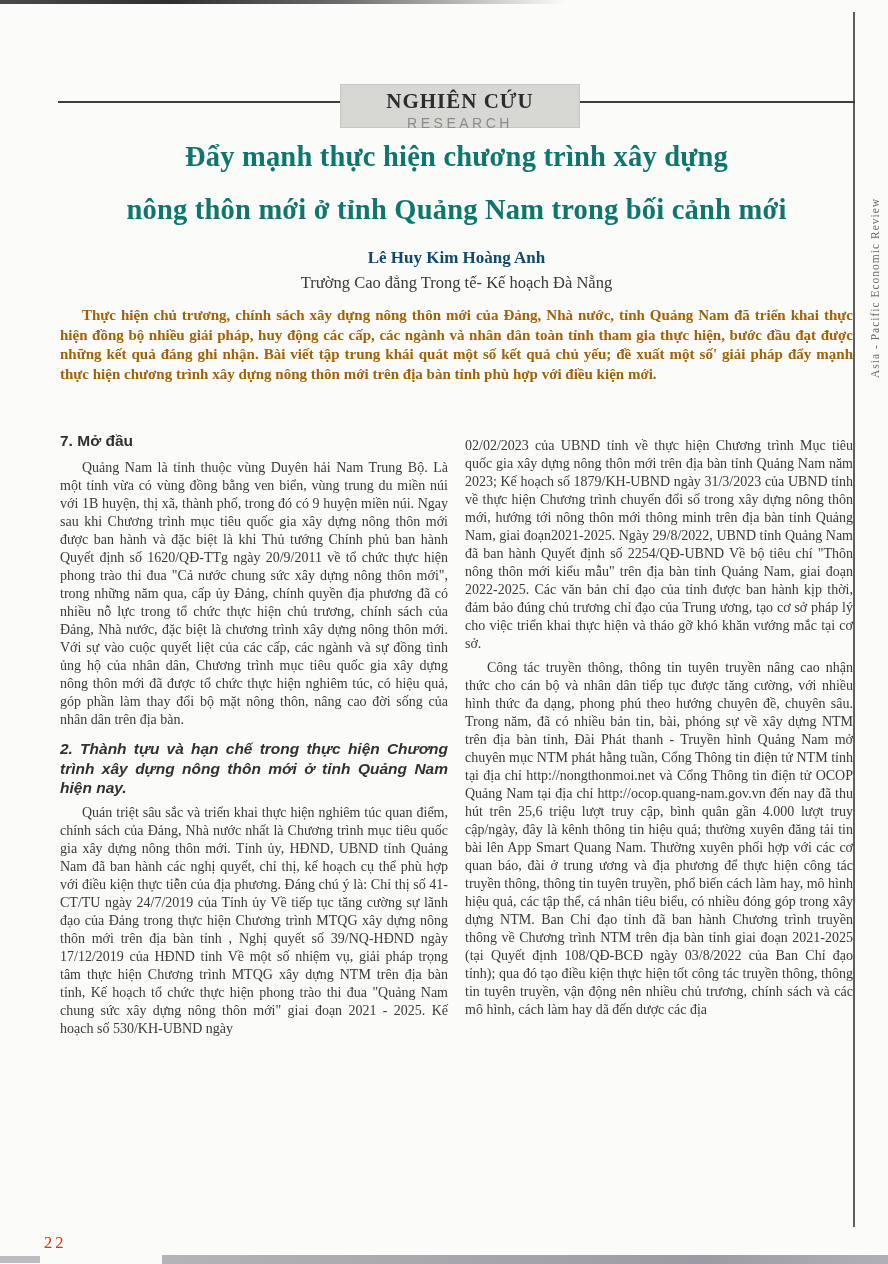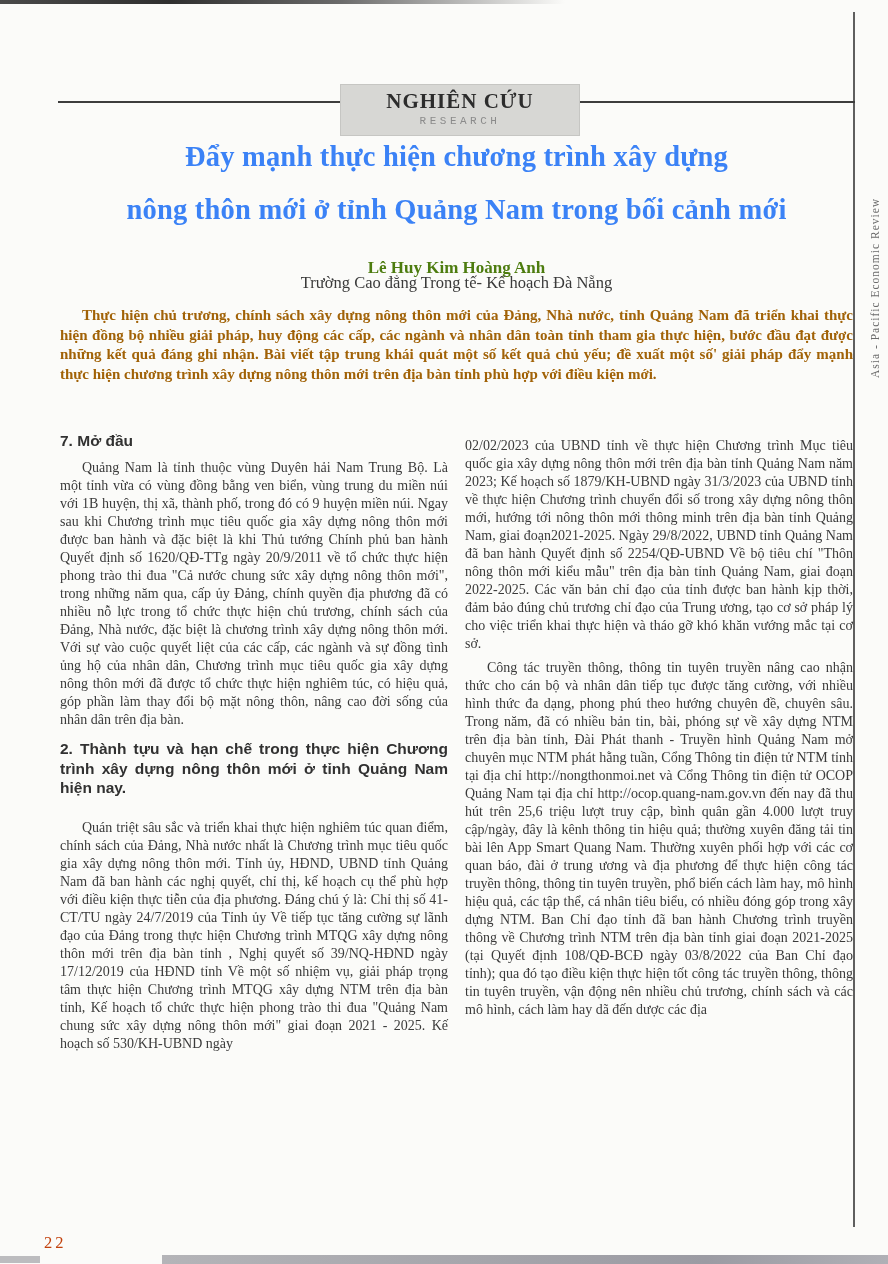--- a/index.html
+++ b/index.html
@@ -26,41 +26,41 @@
     position:absolute;right:7px;top:128px;height:250px;
     writing-mode:vertical-rl;transform:rotate(180deg);
     font-family:"Liberation Serif", serif;
     font-size:11.5px;color:#6b6b6b;letter-spacing:1px;white-space:nowrap;
   }
   
   .header-rule{
     position:absolute;top:101px;left:58px;width:797px;height:2px;background:#3d3d3d;
   }
   .research-box{
-    position:absolute;top:84px;left:340px;width:240px;height:52px;
+    position:absolute;top:84px;left:340px;width:240px;height:44px;
     background:#d7d7d4;text-align:center;box-shadow:0 0 0 1px #c6c6c3 inset;
   }
   .research-box .main{
     font-family:"Liberation Serif", serif;font-weight:700;
     font-size:21px;letter-spacing:1px;color:#2c2c2c;margin-top:5px;
   }
   .research-box .sub{
-    font-family:Liberation Mono, monospace;
-    font-size:11px;letter-spacing:3.5px;color:#8b8b8b;margin-top:1px;
+    font-family:Liberation Sans, sans-serif;
+    font-size:14px;letter-spacing:3.5px;color:#8b8b8b;margin-top:1px;
   }
   
   .title-block{
     position:absolute;top:143px;left:58px;width:797px;text-align:center;
-    font-weight:700;color:#3b82f6;
+    font-weight:700;color:#0f766e;
   }
   .title-line{font-size:28.5px;line-height:1;letter-spacing:.2px;}
   .title-line + .title-line{margin-top:24px;text-align:center;}
   .author{
     position:absolute;top:248px;left:58px;width:797px;text-align:center;
-    font-weight:700;font-size:17px;color:#4d7c0f;margin-top:10px;
+    font-weight:700;font-size:17px;color:#0c4a6e;
   }
   .affiliation{
     position:absolute;top:273px;left:58px;width:797px;text-align:center;
     font-size:16.5px;color:#3a3a3a;
   }
   
   .abstract{
     position:absolute;top:306px;left:60px;width:793px;
     font-weight:700;font-size:15px;line-height:1.3;color:#a16207;
     text-align:justify;
@@ -72,21 +72,21 @@
     display:flex;gap:17px;overflow:hidden;
   }
   .col{width:388px;font-size:14px;line-height:1.285;text-align:justify;color:#3a3a3a;}
   .col p{margin:6px 0 2px 0;}
   .col p.indent{text-indent:22px;}
   h3.sec{
     font-family:"Liberation Sans", sans-serif;
     font-size:15.5px;font-weight:700;color:#313131;
     line-height:1.25;margin:0 0 9px 0;
   }
-  h3.sec.second{margin:10px 0 22px 0;}
+  h3.sec.second{margin:10px 0 7px 0;font-style:italic;}
   
   .footer-page-num{
     position:absolute;left:44px;top:1233px;
     font-size:16.5px;letter-spacing:3px;color:#c2410c;
   }
   .footer-journal{
     position:absolute;left:113px;top:1264px;
     font-family:"Liberation Sans", sans-serif;
     font-size:14.5px;color:#333;
   }

